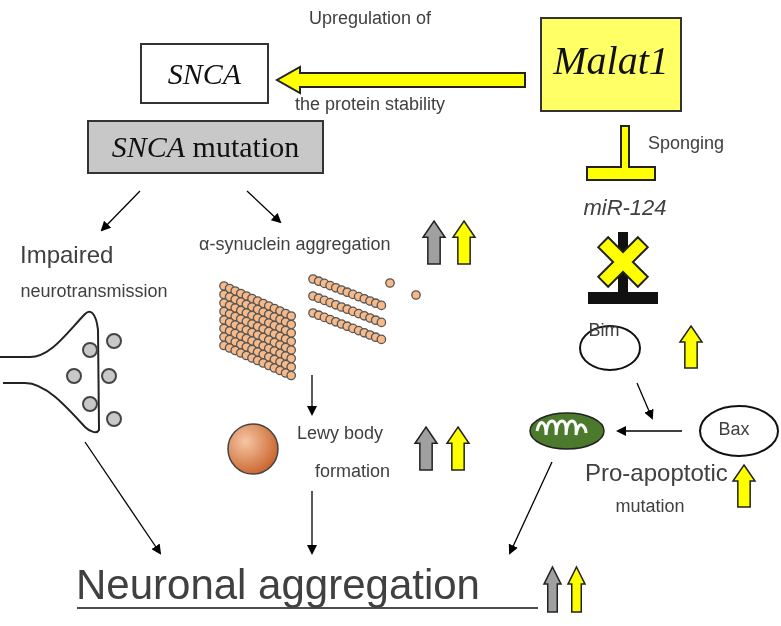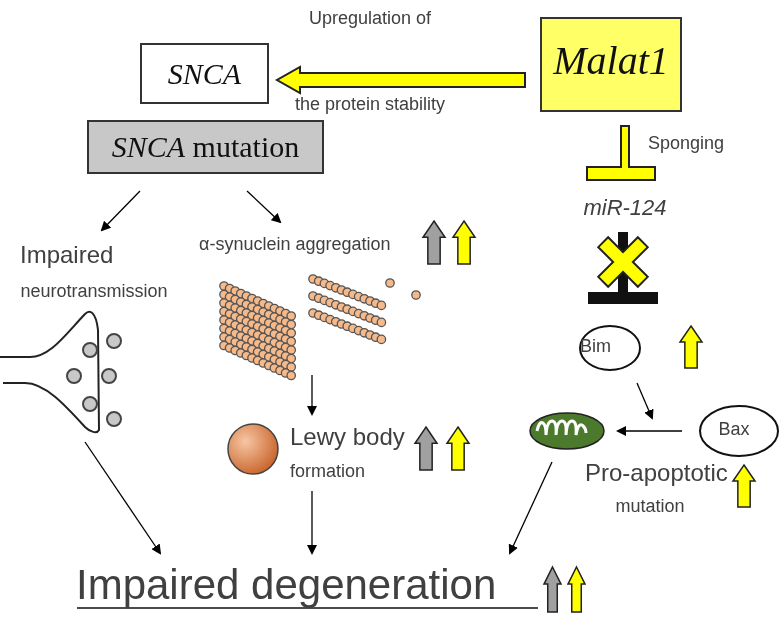--- a/index.html
+++ b/index.html
@@ -266,22 +266,22 @@
 <div class="txt" style="left:255px;top:46px;width:230px;text-align:center;font-size:18px;margin-top:48px;">the protein stability</div>
 
 <div class="txt" style="left:648px;top:133px;font-size:18px;">Sponging</div>
 <div class="txt" style="left:570px;top:195px;width:110px;text-align:center;font-size:22px;font-style:italic;">miR-124</div>
 
 <div class="txt" style="left:20px;top:241px;width:130px;font-size:24px;">Impaired</div>
 <div class="txt" style="left:0px;top:281px;width:170px;text-align:center;font-size:18px;margin-left:9px;">neurotransmission</div>
 
 <div class="txt" style="left:199px;top:234px;font-size:18px;">α-synuclein aggregation</div>
 
-<div class="txt" style="left:290px;top:423px;width:100px;text-align:left;font-size:24px;">Lewy body</div>
-<div class="txt" style="left:290px;top:461px;width:100px;text-align:left;font-size:18px;">formation</div>
-
-<div class="txt" style="left:580px;top:336px;width:48px;font-size:18px;">Bim</div>
+<div class="txt" style="left:290px;top:423px;width:100px;text-align:center;font-size:18px;">Lewy body</div>
+<div class="txt" style="left:290px;top:461px;width:100px;text-align:right;font-size:18px;">formation</div>
+
+<div class="txt" style="left:580px;top:320px;width:48px;text-align:center;font-size:18px;">Bim</div>
 <div class="txt" style="left:700px;top:419px;width:68px;text-align:center;font-size:18px;">Bax</div>
 
 <div class="txt" style="left:585px;top:459px;width:130px;text-align:center;font-size:24px;">Pro-apoptotic</div>
 <div class="txt" style="left:585px;top:496px;width:130px;text-align:center;font-size:18px;">mutation</div>
 
-<div class="txt" style="left:76px;top:562px;font-size:42px;line-height:46px;">Impaired degeneration</div>
+<div class="txt" style="left:76px;top:562px;font-size:42px;line-height:46px;">Neuronal aggregation</div>
 
 </body></html>

